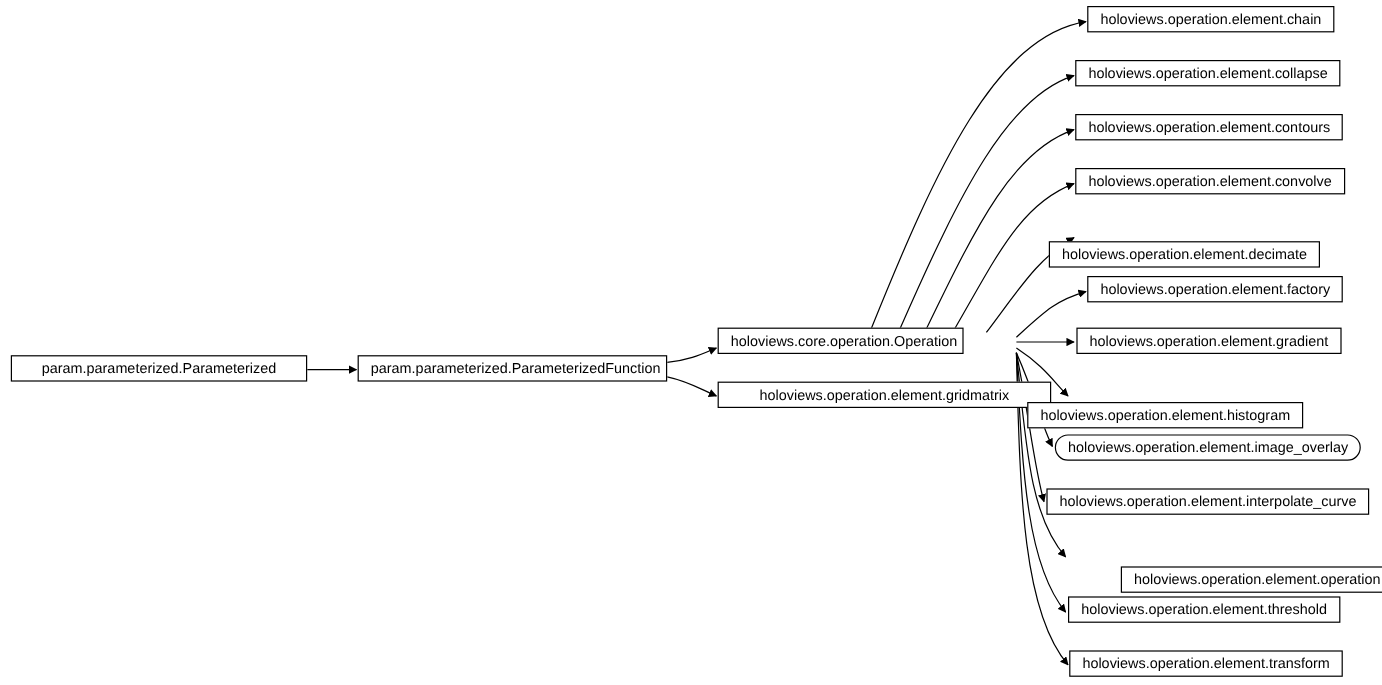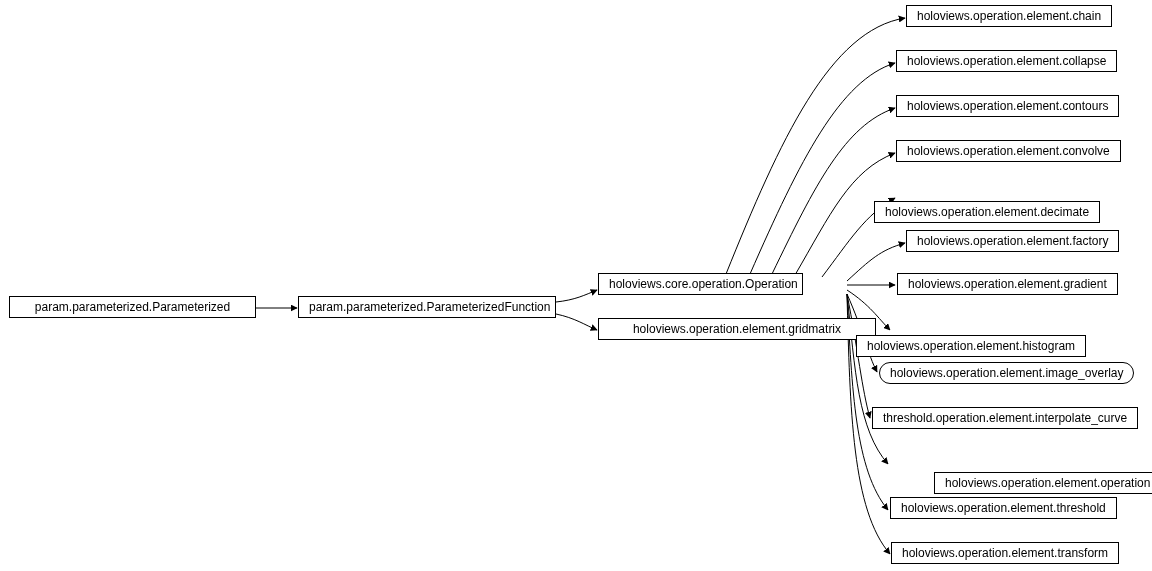--- a/index.html
+++ b/index.html
@@ -123,21 +123,21 @@
 
 <div class="node" style="left:856px; top:318px;margin-top:17px;">
   <span>holoviews.operation.element.histogram</span>
 </div>
 
 <div class="node" style="left:879px; top:362px;border-radius:13px;">
   <span>holoviews.operation.element.image_overlay</span>
 </div>
 
 <div class="node" style="left:872px; top:407px;">
-  <span>threshold.operation.element.interpolate_curve</span>
+  <span>holoviews.operation.element.interpolate_curve</span>
 </div>
 
 <div class="node" style="left:890px; top:472px;margin-left:44px;">
   <span>holoviews.operation.element.operation</span>
 </div>
 
 <div class="node" style="left:890px; top:497px;">
   <span>holoviews.operation.element.threshold</span>
 </div>
 

